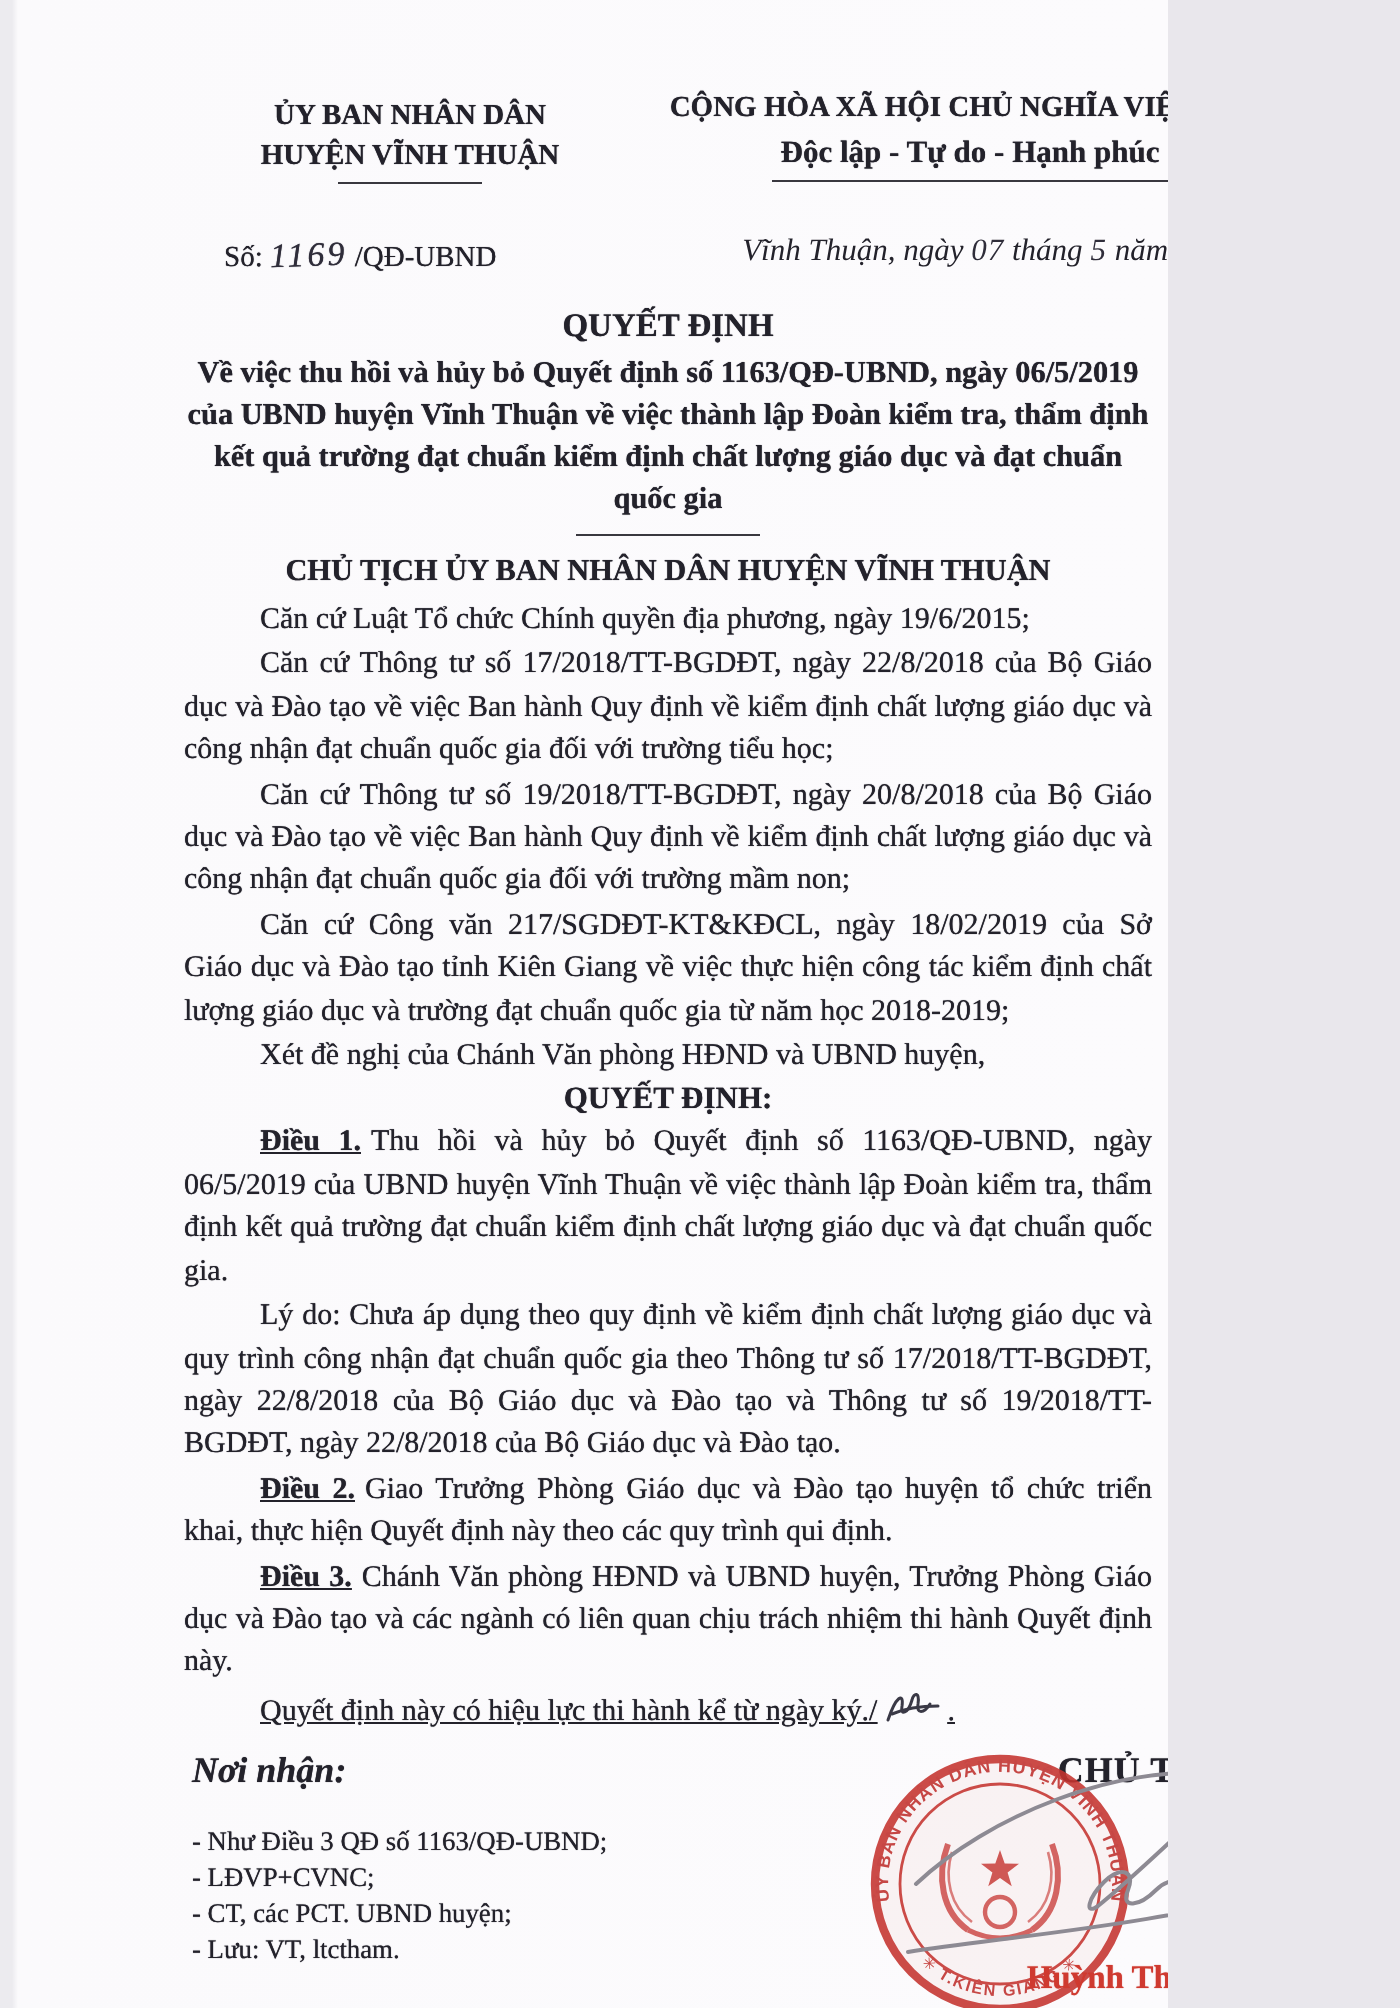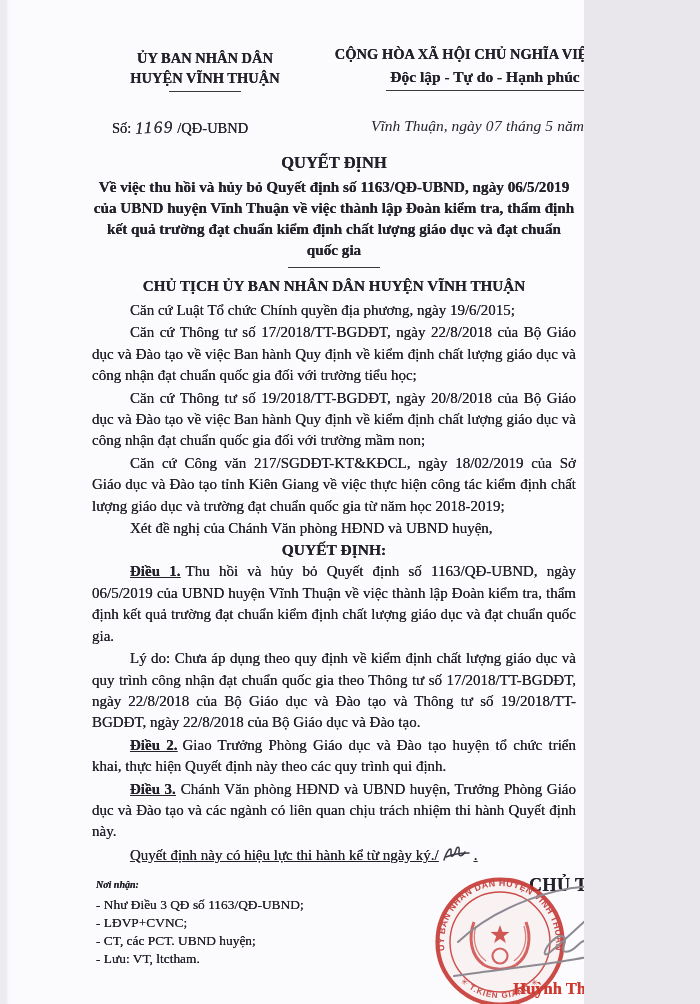--- a/index.html
+++ b/index.html
@@ -33,21 +33,21 @@
   .subject-rule{width:92px;margin-top:7px;margin-bottom:9px;}
   .authority{text-align:center;font-weight:bold;font-size:15.2px;margin:9px 0 5px;}
   p.body{margin:0 0 1px;text-indent:38px;font-size:15px;line-height:21.4px;text-align:justify;}
   .decision-heading{text-align:center;font-weight:bold;font-size:15.5px;margin:2px 0 2px;}
   .art-label{font-weight:bold;text-decoration:underline;}
   .art-label:not(:empty){margin-right:5px;}
   .effect-line{margin-top:2px;text-decoration:underline;}
   .initials-svg{vertical-align:-4px;margin:0 1px 0 2px;}
   
   .recipients{position:absolute;left:96px;top:876px;font-size:13.4px;line-height:18px;}
-  .recipients-label{font-weight:bold;font-style:italic;font-size:10px;margin-bottom:2px;}
+  .recipients-label{font-weight:bold;font-style:italic;font-size:18px;margin-bottom:18px;}
   .sig-title{position:absolute;left:498px;top:875px;width:156px;text-align:center;
     font-weight:bold;font-size:18px;letter-spacing:.5px;}
   .seal{position:absolute;left:434px;top:876px;width:132px;height:132px;}
   .signature{position:absolute;left:452px;top:878px;width:218px;height:112px;}
   .sig-name{position:absolute;left:502px;top:979px;width:160px;text-align:center;
     font-weight:bold;font-size:16.5px;color:#cf3a30;text-shadow:0 0 .5px #cf3a30;}
 </style>
 </head>
 <body>
 

